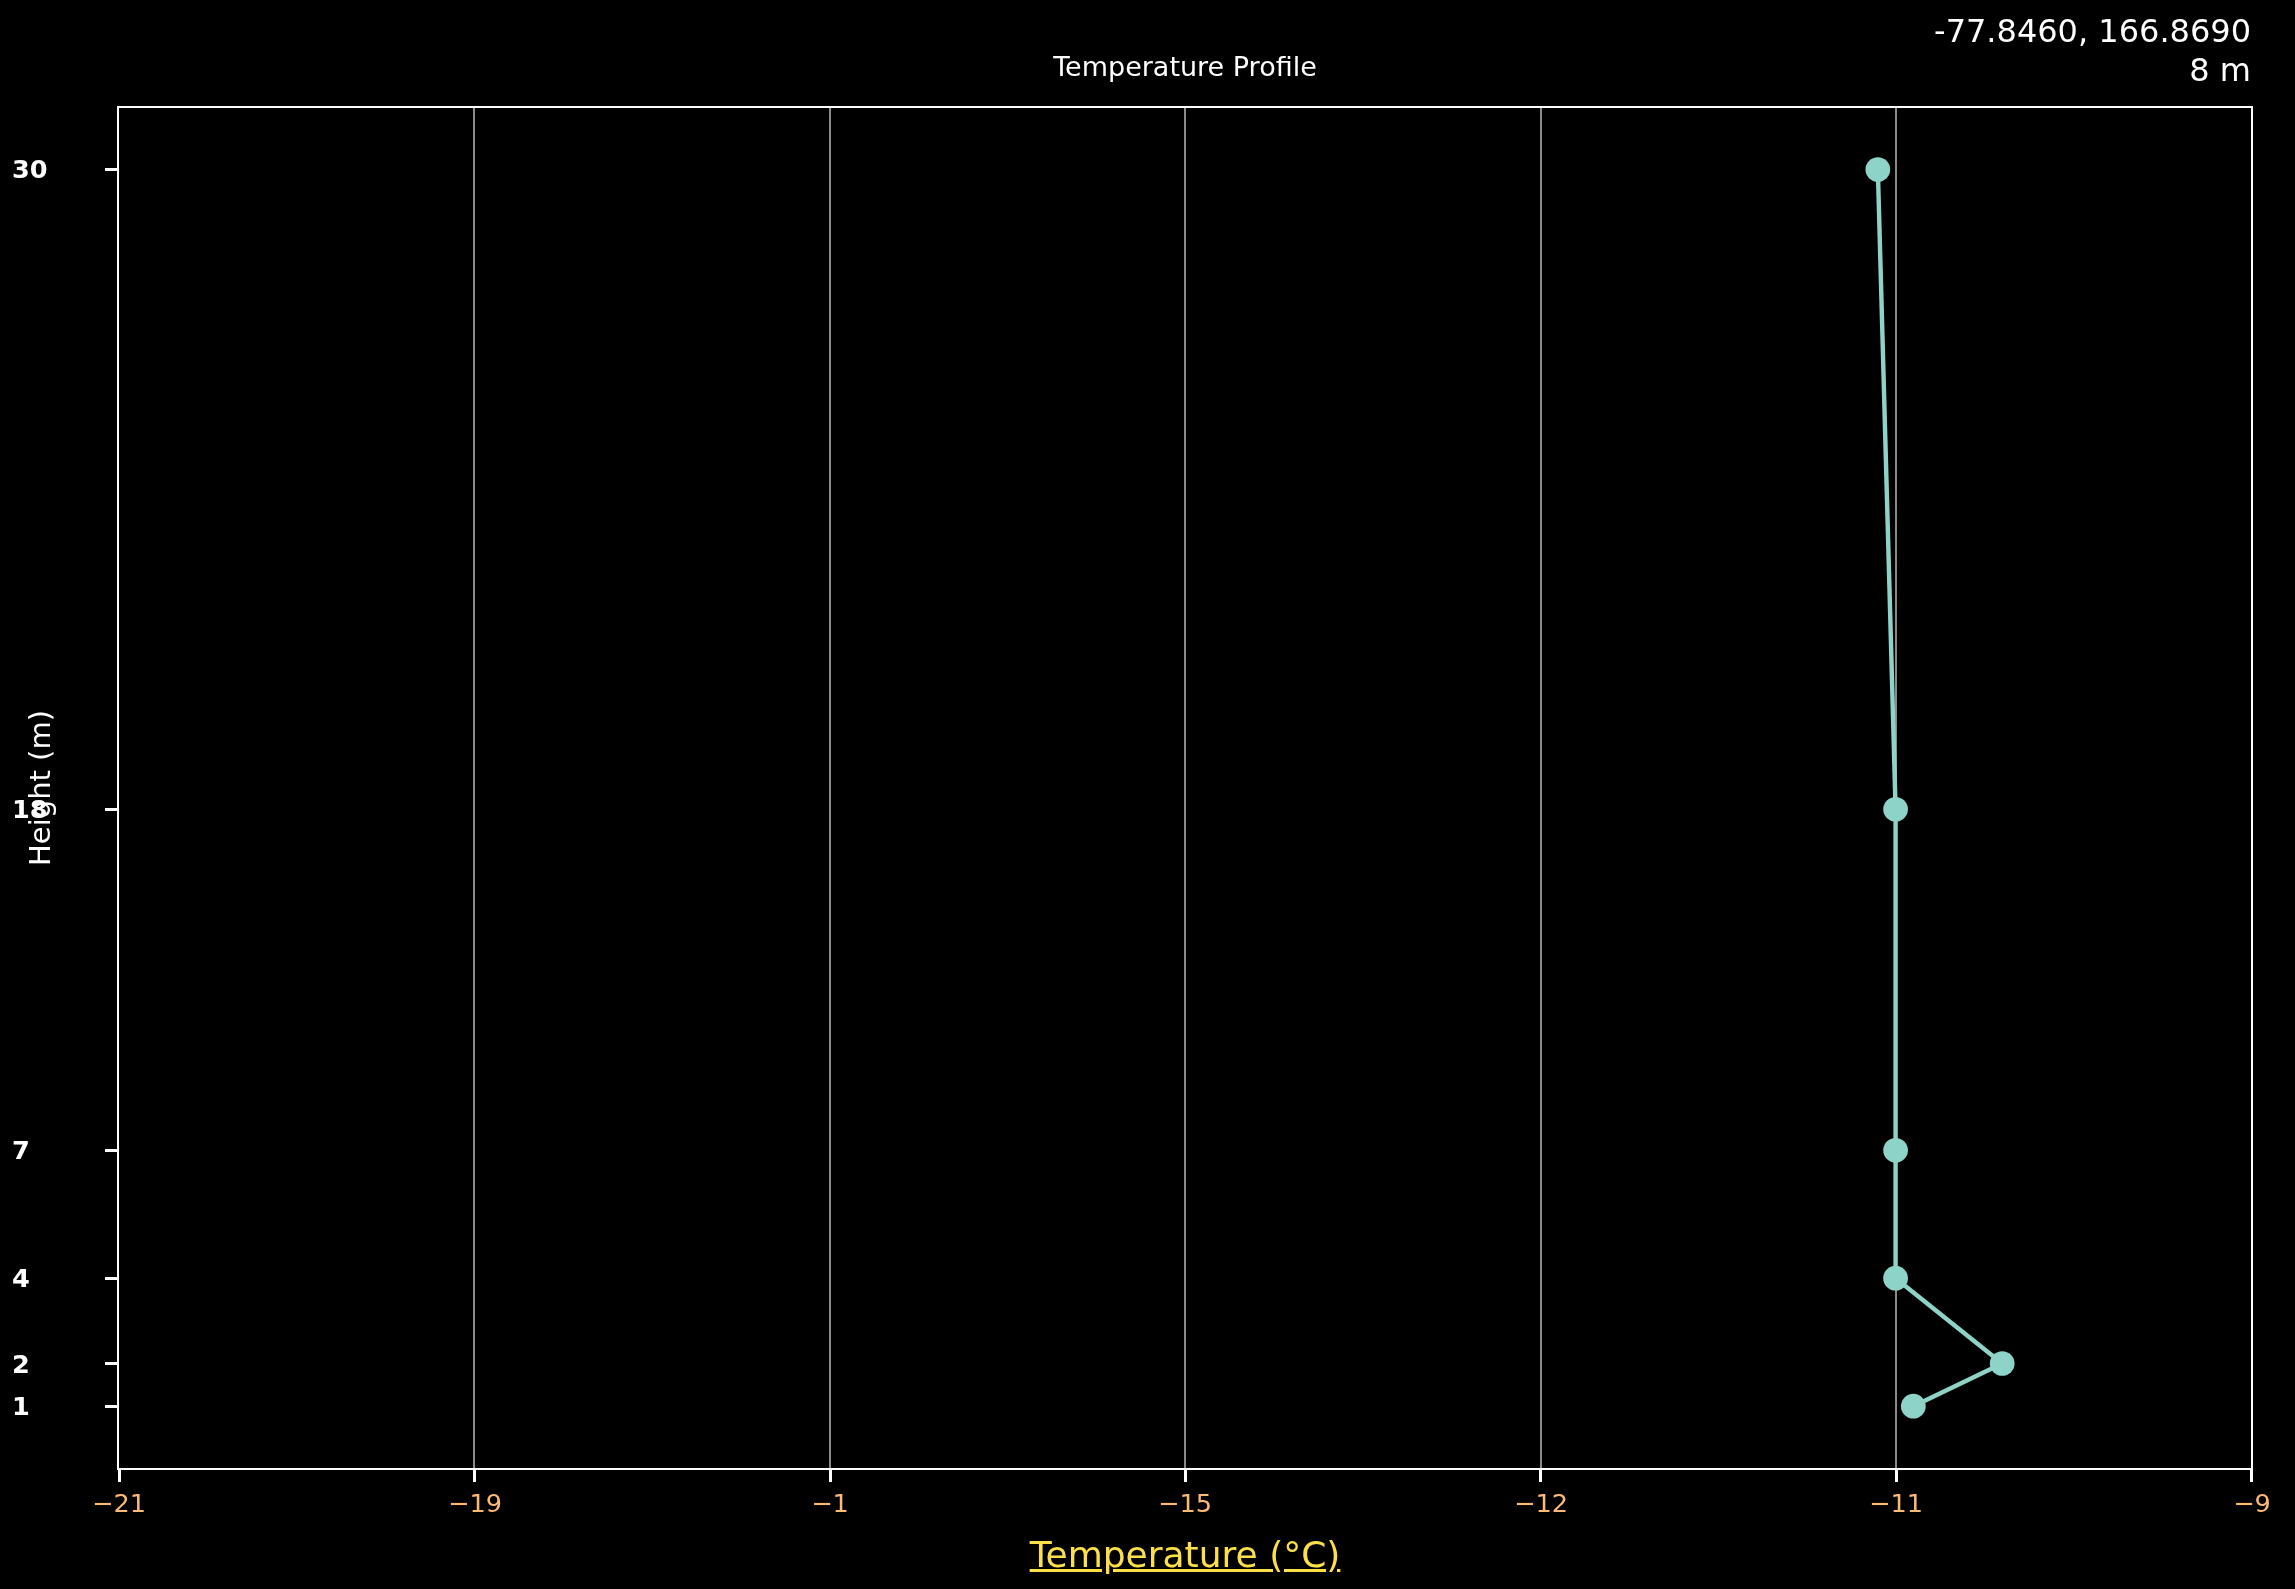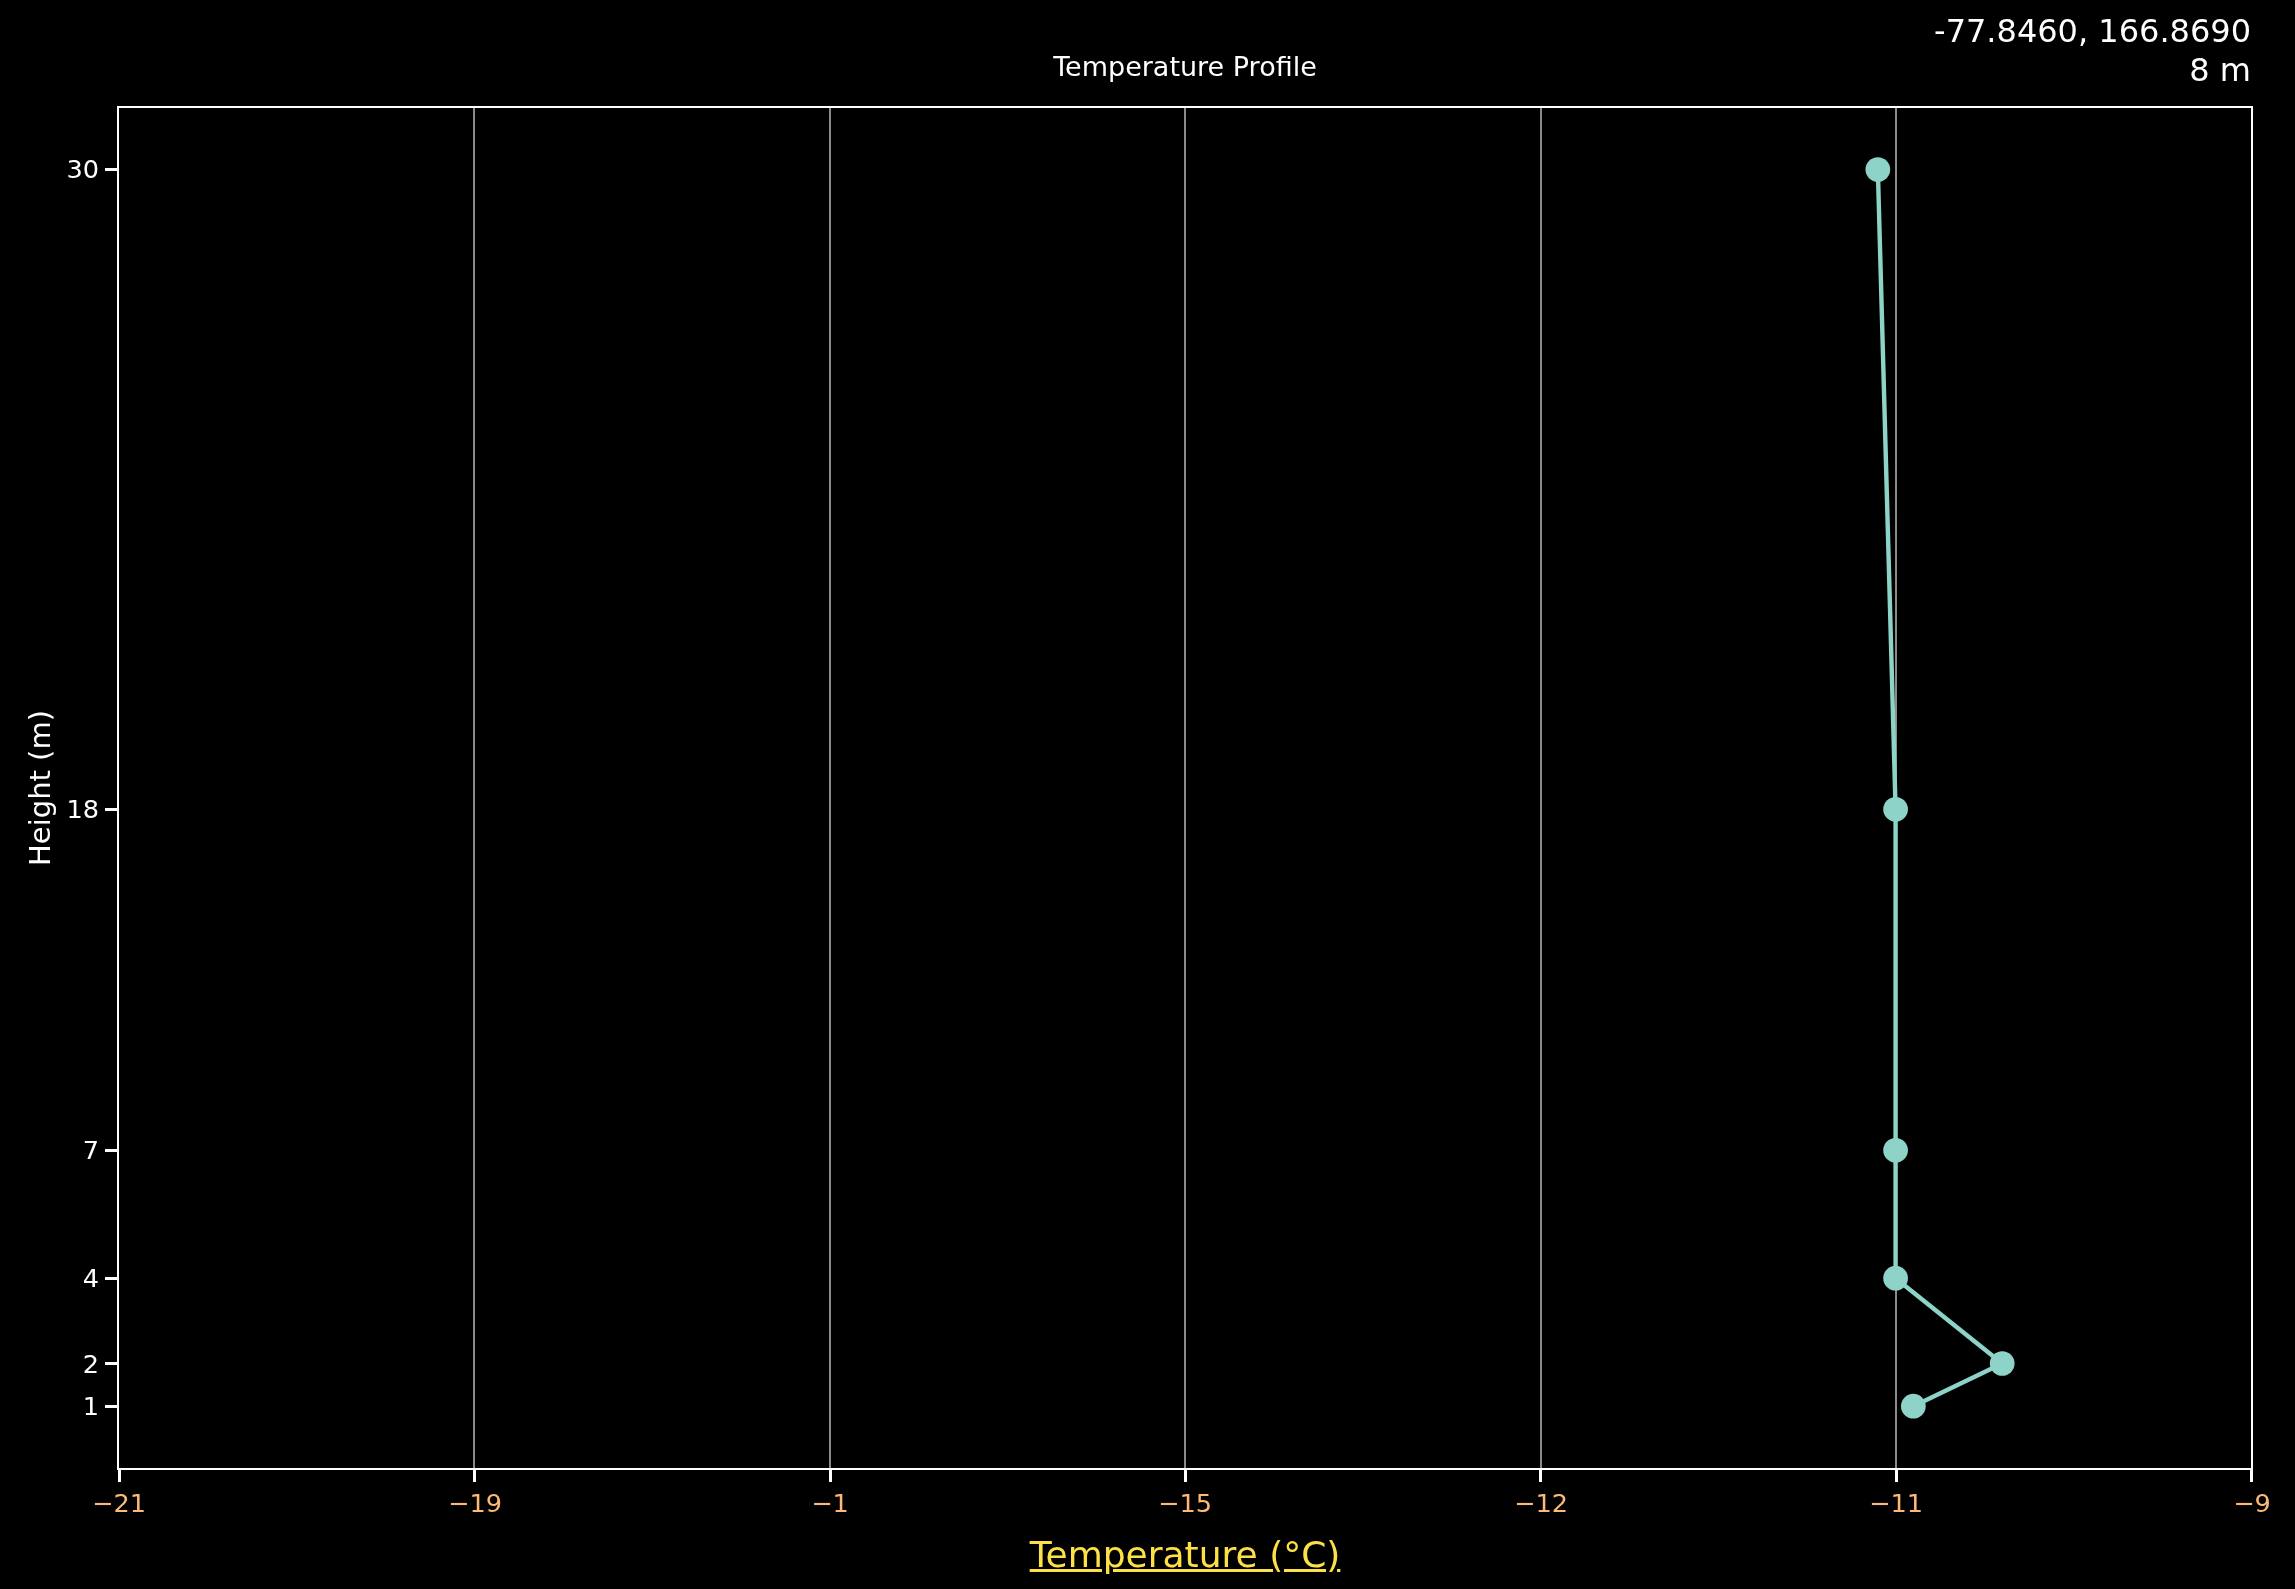--- a/index.html
+++ b/index.html
@@ -15,22 +15,22 @@
 
   #spines{position:absolute;left:117px;top:106px;width:2136px;height:1364px;
           border:2.6px solid #fff;box-sizing:border-box;}
   #grid-layer{position:absolute;left:119px;top:108px;width:2132px;height:1361px;}
   .gridline-v{position:absolute;top:0;bottom:0;width:1.8px;background:#8a8a8a;}
 
   .xtick{position:absolute;width:2.6px;height:12.4px;background:#fff;}
   .xtick-label{position:absolute;width:124px;text-align:center;
                font-size:25.6px;color:#fdba74;}
   .ytick{position:absolute;width:12.4px;height:2.6px;background:#fff;}
-  .ytick-label{position:absolute;left:0;width:99px;text-align:right;
-               font-size:25.6px;line-height:28px;color:#fff;}
+  .ytick-label{position:absolute;left:12px;width:99px;
+               font-size:25.6px;line-height:28px;color:#fff;font-weight:bold;}
 
   #xlabel{position:absolute;left:119px;width:2132px;top:1534px;
           text-align:center;font-size:36px;color:#fde047;text-decoration:underline;}
   #ylabel{position:absolute;left:40px;top:788px;white-space:nowrap;
           font-size:29px;color:#fff;
           transform:translate(-50%,-50%) rotate(-90deg);}
 
   #series-svg{position:absolute;left:0;top:0;pointer-events:none;}
 </style>
 </head>

